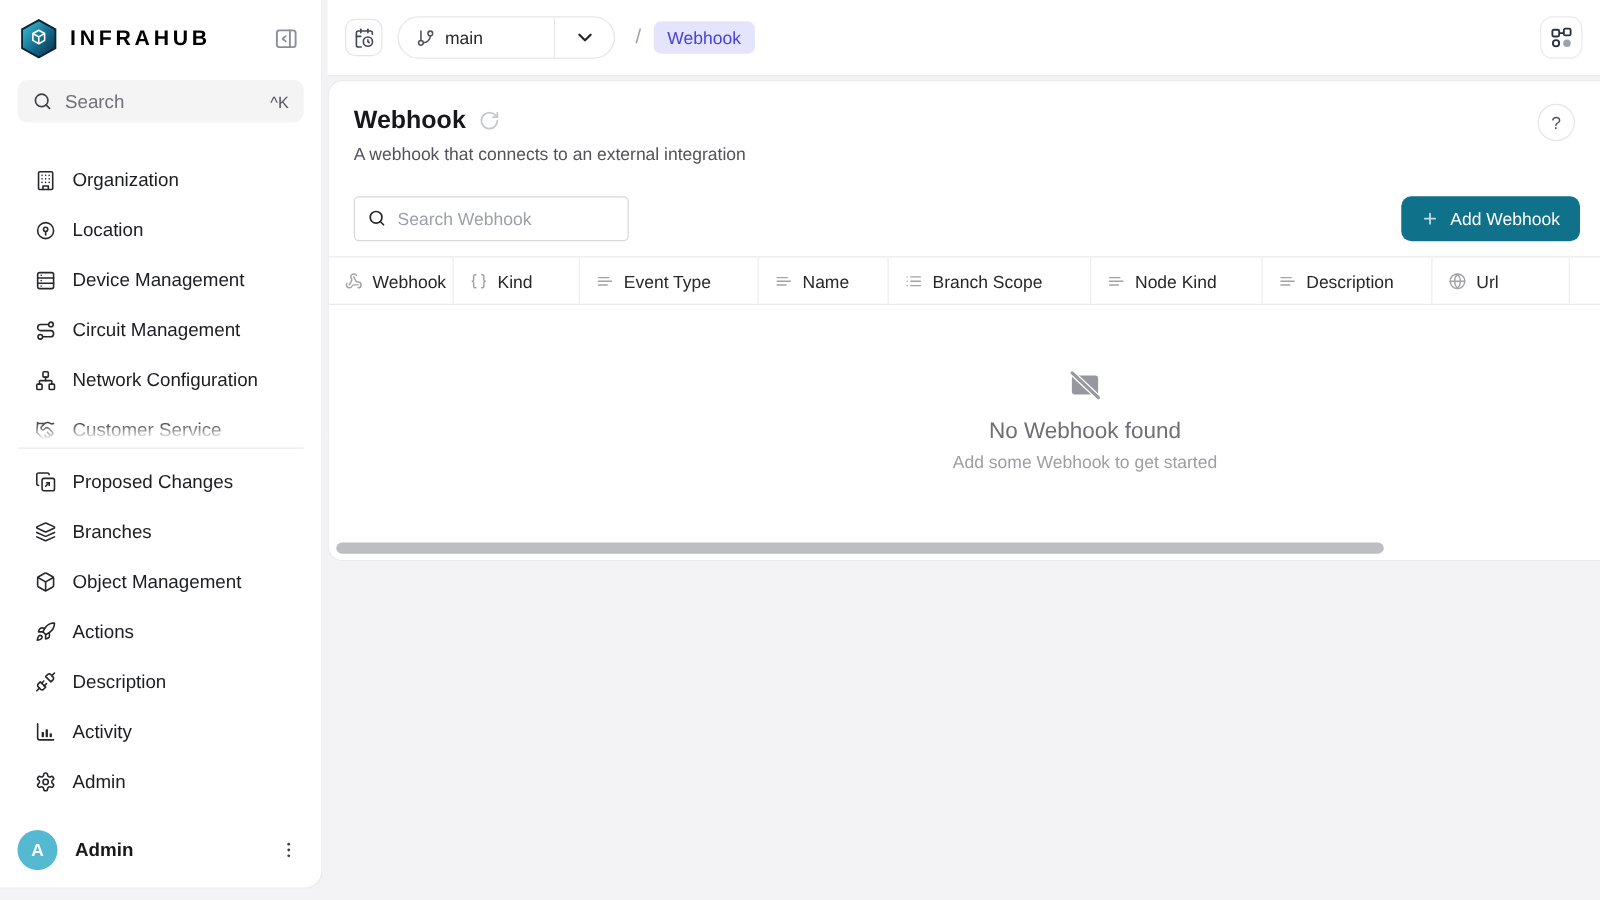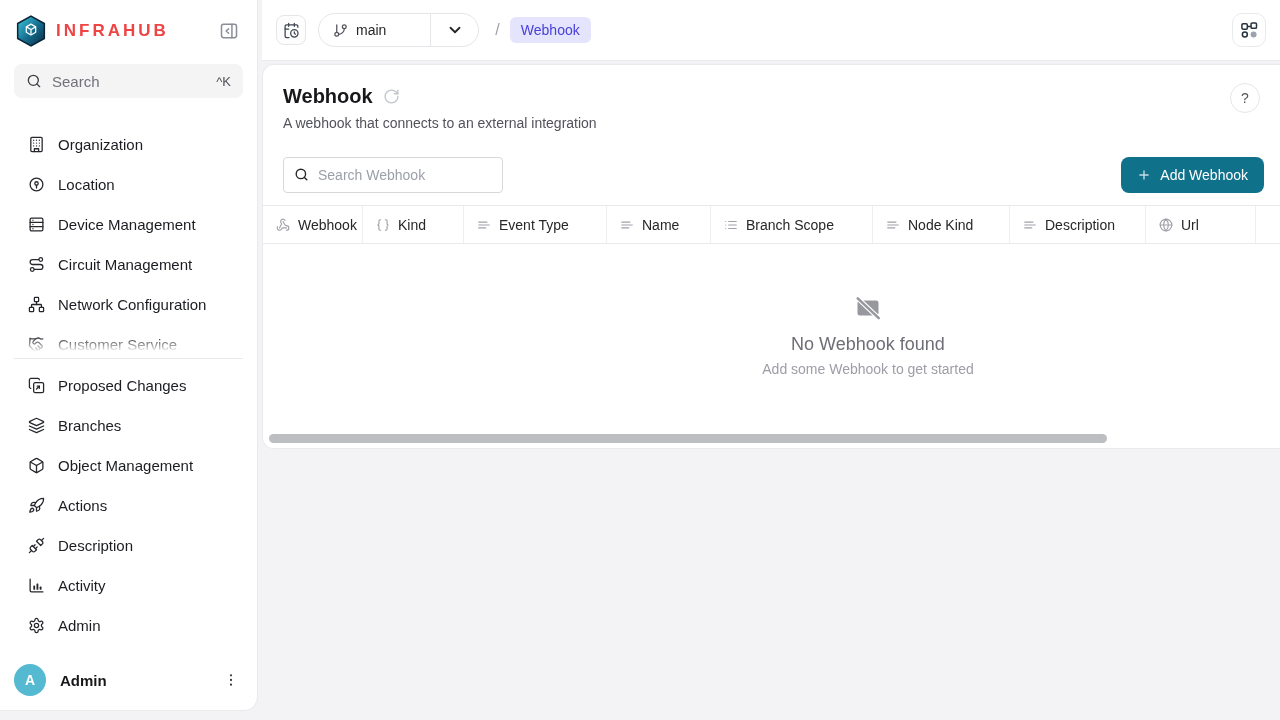--- a/index.html
+++ b/index.html
@@ -5,21 +5,21 @@
   * { margin:0; padding:0; box-sizing:border-box; }
   html,body { width:1280px; height:720px; overflow:hidden; }
   body { background:#f3f3f5; font-family:"Liberation Sans", sans-serif; color:#18181b; }
   svg { display:block; }
 
   
   .sidebar { position:absolute; left:0; top:0; width:258px; height:711px;
              background:#fff; border:1px solid #e9eaec; border-top:none; border-left:none;
              border-radius:0 0 14px 0; }
   .logo-row { display:flex; align-items:center; height:62px; padding:0 16px; gap:10px; }
-  .brand { font-size:17px; font-weight:800; letter-spacing:3px; color:#ef4444; }
+  .brand { font-size:17px; font-weight:800; letter-spacing:3px; color:#000000; }
   .collapse-btn { margin-left:auto; width:24px; height:24px; display:flex; align-items:center;
                   justify-content:center; color:#8b8d98; cursor:pointer; border-radius:6px; }
   .side-search { margin:2px 14px 0 14px; height:34px; background:#f4f4f5; border-radius:8px;
                  display:flex; align-items:center; padding:0 12px; gap:10px; cursor:pointer; }
   .side-search .s-label { font-size:15px; color:#71717a; }
   .side-search .s-kbd { margin-left:auto; font-size:13px; color:#52525b; }
   .nav-scroll { position:relative; margin-top:26px; height:228px; overflow:hidden; }
   .nav-scroll::after { content:''; position:absolute; left:0; right:0; bottom:0; height:16px;
                        background:linear-gradient(rgba(255,255,255,0), #fff); pointer-events:none; }
   .nav-item { display:flex; align-items:center; height:40px; padding:0 14px 0 28px; gap:13px;
@@ -33,21 +33,21 @@
             font-size:14px; font-weight:600; display:flex; align-items:center; justify-content:center; }
   .user-name { font-size:15px; font-weight:700; color:#18181b; }
   .dots { margin-left:auto; color:#3f3f46; display:flex; align-items:center; cursor:pointer; padding:4px; }
 
   
   .topbar { position:absolute; left:262px; right:0; top:0; height:61px; background:#fff;
             border-bottom:1px solid #e9eaec; display:flex; align-items:center; padding:0 14px; }
   .icon-btn { width:30px; height:30px; border:1px solid #e5e6e9; border-radius:8px; background:#fdfdfd;
               display:flex; align-items:center; justify-content:center; color:#3f4651; cursor:pointer; }
   .branch-pill { margin-left:12px; height:34px; border:1px solid #e5e6e9; border-radius:17px;
-                 display:flex; align-items:stretch; background:#fff; cursor:pointer; }
+                 display:flex; align-items:stretch; background:#fff; cursor:pointer;gap:13px; }
   .branch-main { display:flex; align-items:center; gap:8px; padding:0 44px 0 14px; }
   .branch-main .b-ic { color:#52525b; }
   .branch-name { font-size:14px; color:#27272a; }
   .branch-caret { width:48px; border-left:1px solid #e5e6e9; display:flex; align-items:center;
                   justify-content:center; color:#27272a; border-radius:0 17px 17px 0; }
   .crumb-sep { margin-left:16px; color:#a1a1aa; font-size:16px; }
   .crumb-badge { margin-left:10px; background:#e4e4fc; color:#4940d8; font-size:14px;
                  padding:5px 11px; border-radius:6px; cursor:pointer; }
   .schema-btn { margin-left:auto; width:34px; height:34px; border:1px solid #e9eaec; border-radius:10px;
                 background:#fff; display:flex; align-items:center; justify-content:center; cursor:pointer; }

